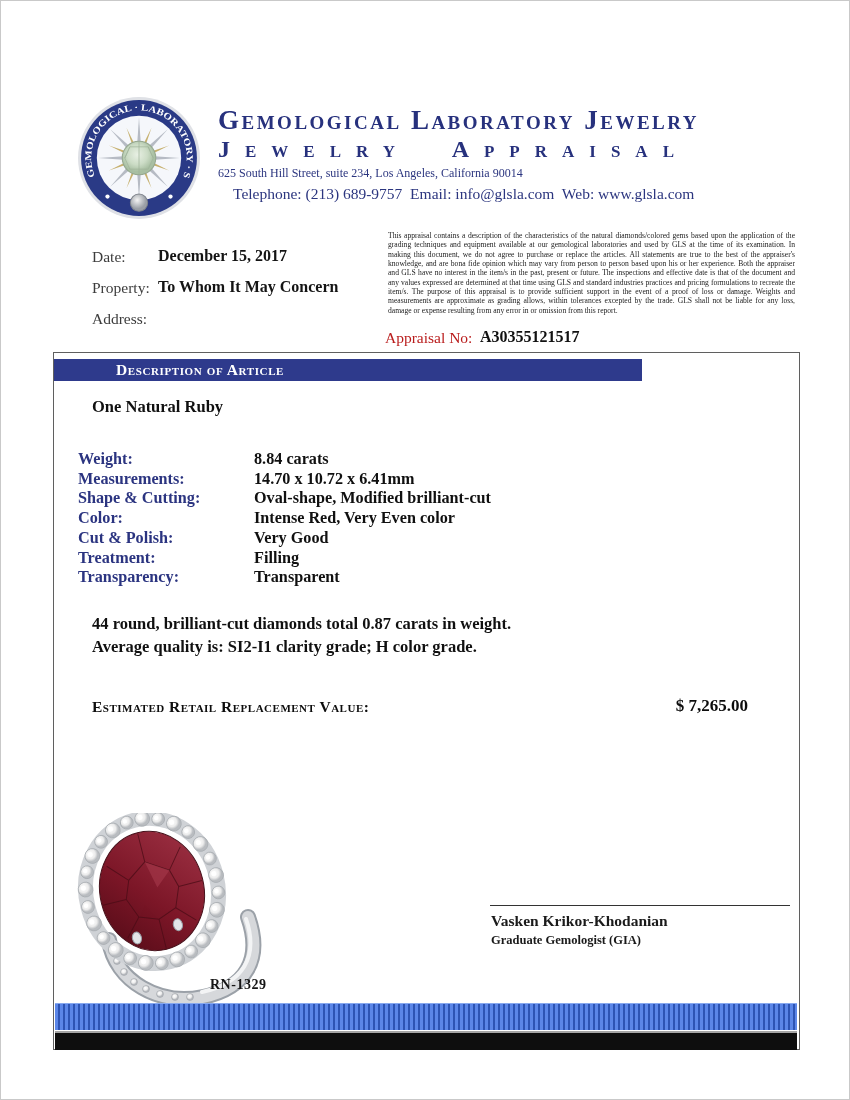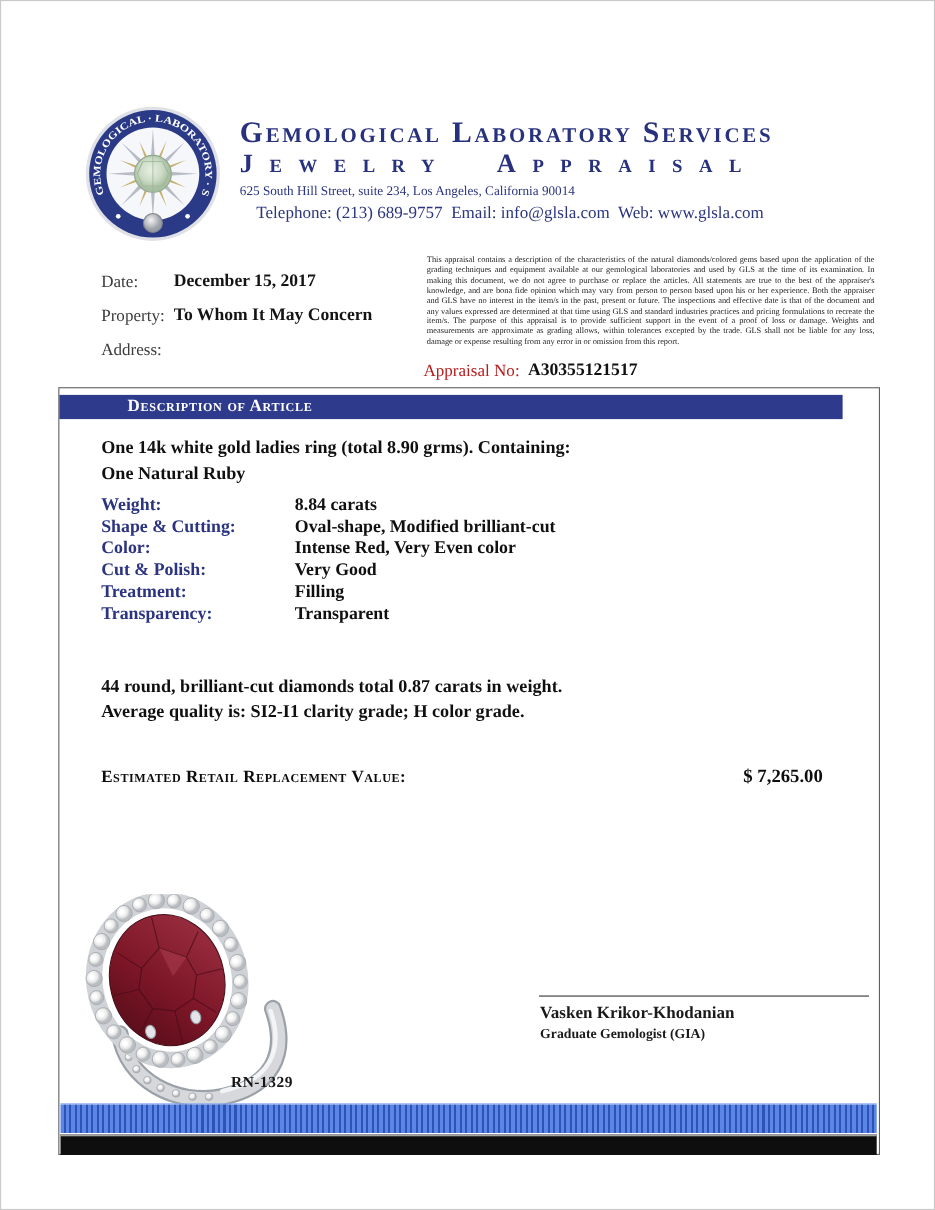--- a/index.html
+++ b/index.html
@@ -19,25 +19,25 @@
   
   .flabel{font-size:15.5px;color:#3c3c3c;}
   .fvalue{font-weight:bold;font-size:16px;color:#141414;}
   .disclaimer{left:388px;top:231px;width:407px;font-size:7.6px;line-height:9.35px;
       text-align:justify;color:#222;}
   .appr-label{left:385px;top:329px;font-size:15.5px;color:#b91c1c;}
   .appr-no{left:480px;top:328px;font-size:16px;font-weight:bold;color:#111;}
 
   
   .box{left:53px;top:352px;width:745px;height:696px;border:1px solid #5f5f5f;background:#fff;}
-  .section-bar{left:54px;top:359px;width:712px;height:22px;background:#2e3a8c;}
+  .section-bar{left:54px;top:359px;width:588px;height:22px;background:#2e3a8c;}
   .section-bar span{display:block;padding-left:62px;line-height:22px;color:#ffffff;
       font-size:15.5px;font-weight:bold;font-variant:small-caps;letter-spacing:0.6px;}
   .desc{left:92px;top:395px;font-size:16.5px;font-weight:bold;line-height:23px;color:#101010;}
-  .attrs{left:92px;top:450px;font-size:16.2px;line-height:19.7px;}
+  .attrs{left:78px;top:450px;font-size:16.2px;line-height:19.7px;}
   .attr-row{display:flex;}
   .attr-label{width:176px;color:#2b3480;font-weight:bold;}
   .attr-value{color:#101010;font-weight:bold;}
   .diamonds{left:92px;top:613px;font-size:16.5px;font-weight:bold;line-height:22.5px;color:#101010;}
   .val-label{left:92px;top:698px;font-size:15.5px;font-weight:bold;font-variant:small-caps;
       letter-spacing:0.5px;color:#0d0d0d;}
   .val-amount{left:600px;top:696px;width:148px;text-align:right;font-size:17px;font-weight:bold;color:#0d0d0d;}
   .rn{left:210px;top:977px;font-size:14px;font-weight:bold;color:#151515;letter-spacing:0.5px;}
 
   
@@ -93,21 +93,21 @@
       <polygon points="61,21 63.4,56 58.6,56" fill="#b6bbc4" transform="rotate(270 61 61)"></polygon>
       <polygon points="61,29 62.8,56 59.2,56" fill="#c6b06e" transform="rotate(292.5 61 61)"></polygon>
       <polygon points="61,21 63.4,56 58.6,56" fill="#b6bbc4" transform="rotate(315 61 61)"></polygon>
       <polygon points="61,29 62.8,56 59.2,56" fill="#c6b06e" transform="rotate(337.5 61 61)"></polygon>
     </g>
   <circle cx="61" cy="61" r="16.5" fill="url(#gGem)" stroke="#93a68e" stroke-width="1"></circle>
   <path d="M52,50 L70,50 L75,61 L70,72 L52,72 L47,61 Z M52,50 L47,61 M70,50 L75,61 M61,44.5 L61,77.5" fill="none" stroke="#9fb39a" stroke-width="0.7"></path>
   <circle cx="61" cy="105" r="8.5" fill="url(#gMed)" stroke="#7e838b" stroke-width="1"></circle>
 </svg>
 
-<div class="abs h1">Gemological Laboratory Services</div>
+<div class="abs h1">Gemological Laboratory Jewelry</div>
 <div class="abs h2">Jewelry Appraisal</div>
 <div class="abs addr">625 South Hill Street, suite 234, Los Angeles, California 90014</div>
 <div class="abs contact">Telephone: (213) 689-9757  Email: info@glsla.com  Web: www.glsla.com</div>
 
 <div class="abs flabel" style="left:92px;top:248px">Date:</div>
 <div class="abs fvalue" style="left:158px;top:247px">December 15, 2017</div>
 <div class="abs flabel" style="left:92px;top:279px">Property:</div>
 <div class="abs fvalue" style="left:158px;top:278px">To Whom It May Concern</div>
 <div class="abs flabel" style="left:92px;top:310px">Address:</div>
 <div class="abs fvalue" style="left:158px;top:309px"></div>
@@ -116,28 +116,31 @@
 <div class="abs appr-label">Appraisal No:</div>
 <div class="abs appr-no">A30355121517</div>
 
 <div class="abs box"></div>
 
 <div class="abs section-bar">
   <span>Description of Article</span>
 </div>
 
 <div class="abs desc">
-  <div>One 14k white gold ladies ring (total 8.90 grms). Containing:</div>
   <div>One Natural Ruby</div>
 </div>
 
 <div class="abs attrs">
   <div class="attr-row">
     <div class="attr-label">Weight:</div>
     <div class="attr-value">8.84 carats</div>
+  </div>
+  <div class="attr-row">
+    <div class="attr-label">Measurements:</div>
+    <div class="attr-value">14.70 x 10.72 x 6.41mm</div>
   </div>
   <div class="attr-row">
     <div class="attr-label">Shape &amp; Cutting:</div>
     <div class="attr-value">Oval-shape, Modified brilliant-cut</div>
   </div>
   <div class="attr-row">
     <div class="attr-label">Color:</div>
     <div class="attr-value">Intense Red, Very Even color</div>
   </div>
   <div class="attr-row">

